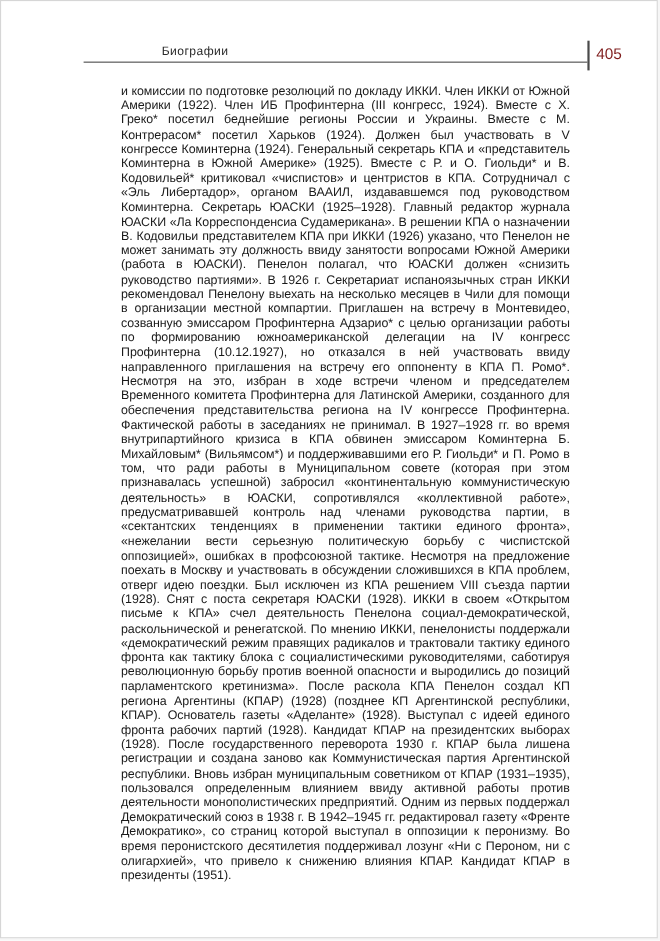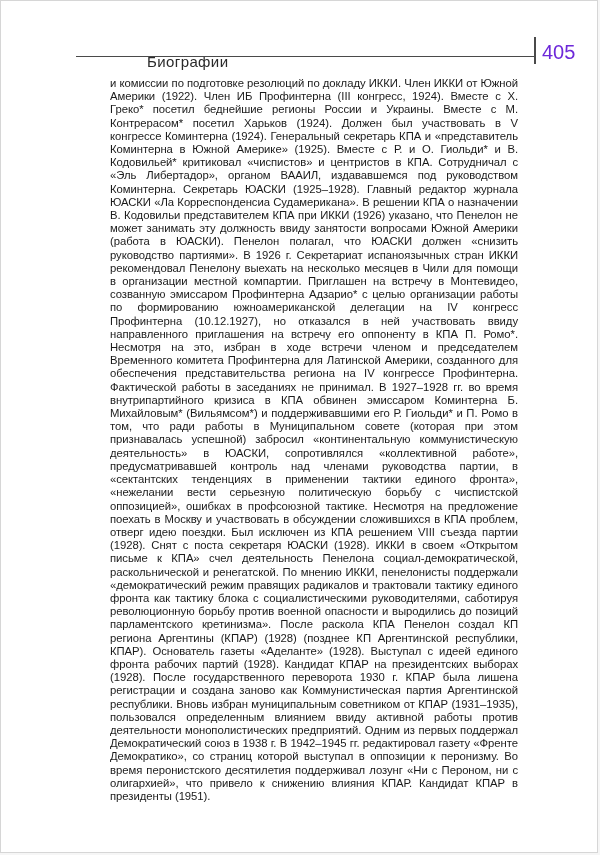--- a/index.html
+++ b/index.html
@@ -21,22 +21,22 @@
     top: 0;
     width: 598px;
     height: 853px;
     background: #ffffff;
     border: 1px solid #d6d6d6;
     box-sizing: border-box;
   }
   .running-head {
     position: absolute;
     left: 146px;
-    top: 52px;
-    font-size: 15px;
+    top: 40px;
+    font-size: 11px;
     letter-spacing: 0.4px;
     color: #2a2a2a;
   }
   .header-rule {
     position: absolute;
     left: 75px;
     top: 55px;
     width: 458px;
     height: 1px;
     background: #4a4a4a;
@@ -46,22 +46,22 @@
     left: 533px;
     top: 36px;
     width: 1.5px;
     height: 27px;
     background: #4a4a4a;
   }
   .page-number {
     position: absolute;
     left: 541px;
     top: 40px;
-    font-size: 20px;
-    color: #6d28d9;
+    font-size: 14px;
+    color: #7f1d1d;
   }
   .body-text {
     position: absolute;
     left: 109px;
     top: 76px;
     width: 408px;
     font-size: 11.3px;
     line-height: 13.2px;
     text-align: justify;
     letter-spacing: -0.05px;

